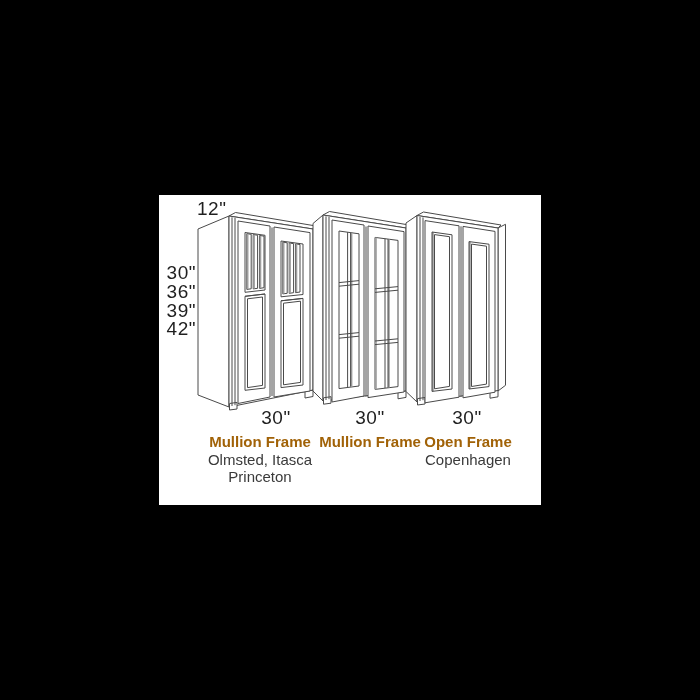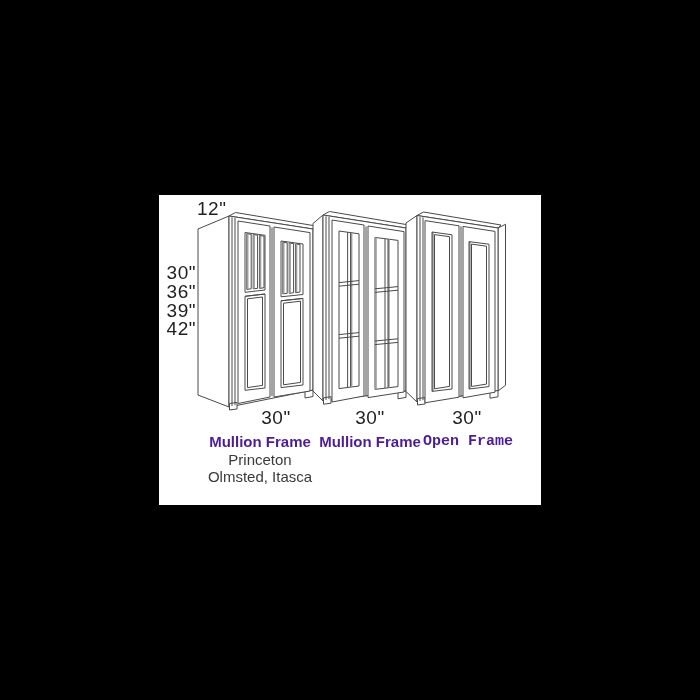--- a/index.html
+++ b/index.html
@@ -64,25 +64,25 @@
   .caption {
     top: 238px;
     width: 140px;
     text-align: center;
     font-size: 15px;
     line-height: 17.6px;
     color: #3a3a3a;
   }
   .cap-1 { left: 31px; }
   .cap-2 { left: 141px; }
-  .cap-3 { left: 239px; font-family: Liberation Mono, monospace; }
+  .cap-3 { left: 239px; }
   .caption .frame-type {
     display: block;
     font-weight: bold;
-    color: #4c1d95;
+    color: #a16207;
   }
   .caption .style-line { display: block; }
 
   
   .ln   { fill: none; stroke: #4a4a4a; stroke-width: 1; stroke-linejoin: round; }
   .wh   { fill: #ffffff; stroke: #4a4a4a; stroke-width: 1; stroke-linejoin: round; }
   .sh   { fill: #9e9e9e; stroke: none; }
   .shln { fill: none; stroke: #9e9e9e; stroke-width: 1.6; }
 </style>
 </head>
@@ -210,26 +210,27 @@
       <span>39"</span>
       <span>42"</span>
     </div>
 
     <div class="lbl width-label wl-1">30"</div>
     <div class="lbl width-label wl-2">30"</div>
     <div class="lbl width-label wl-3">30"</div>
 
     <div class="lbl caption cap-1">
       <span class="frame-type">Mullion Frame</span>
+      <span class="style-line">Olmsted, Itasca</span>
       <span class="style-line">Princeton</span>
-      <span class="style-line">Olmsted, Itasca</span>
     </div>
 
     <div class="lbl caption cap-2">
       <span class="frame-type">Mullion Frame</span>
     </div>
 
     <div class="lbl caption cap-3">
       <span class="frame-type">Open Frame</span>
+      <span class="style-line">Copenhagen</span>
     </div>
 
   </div>
 </div>
 
 </body></html>

